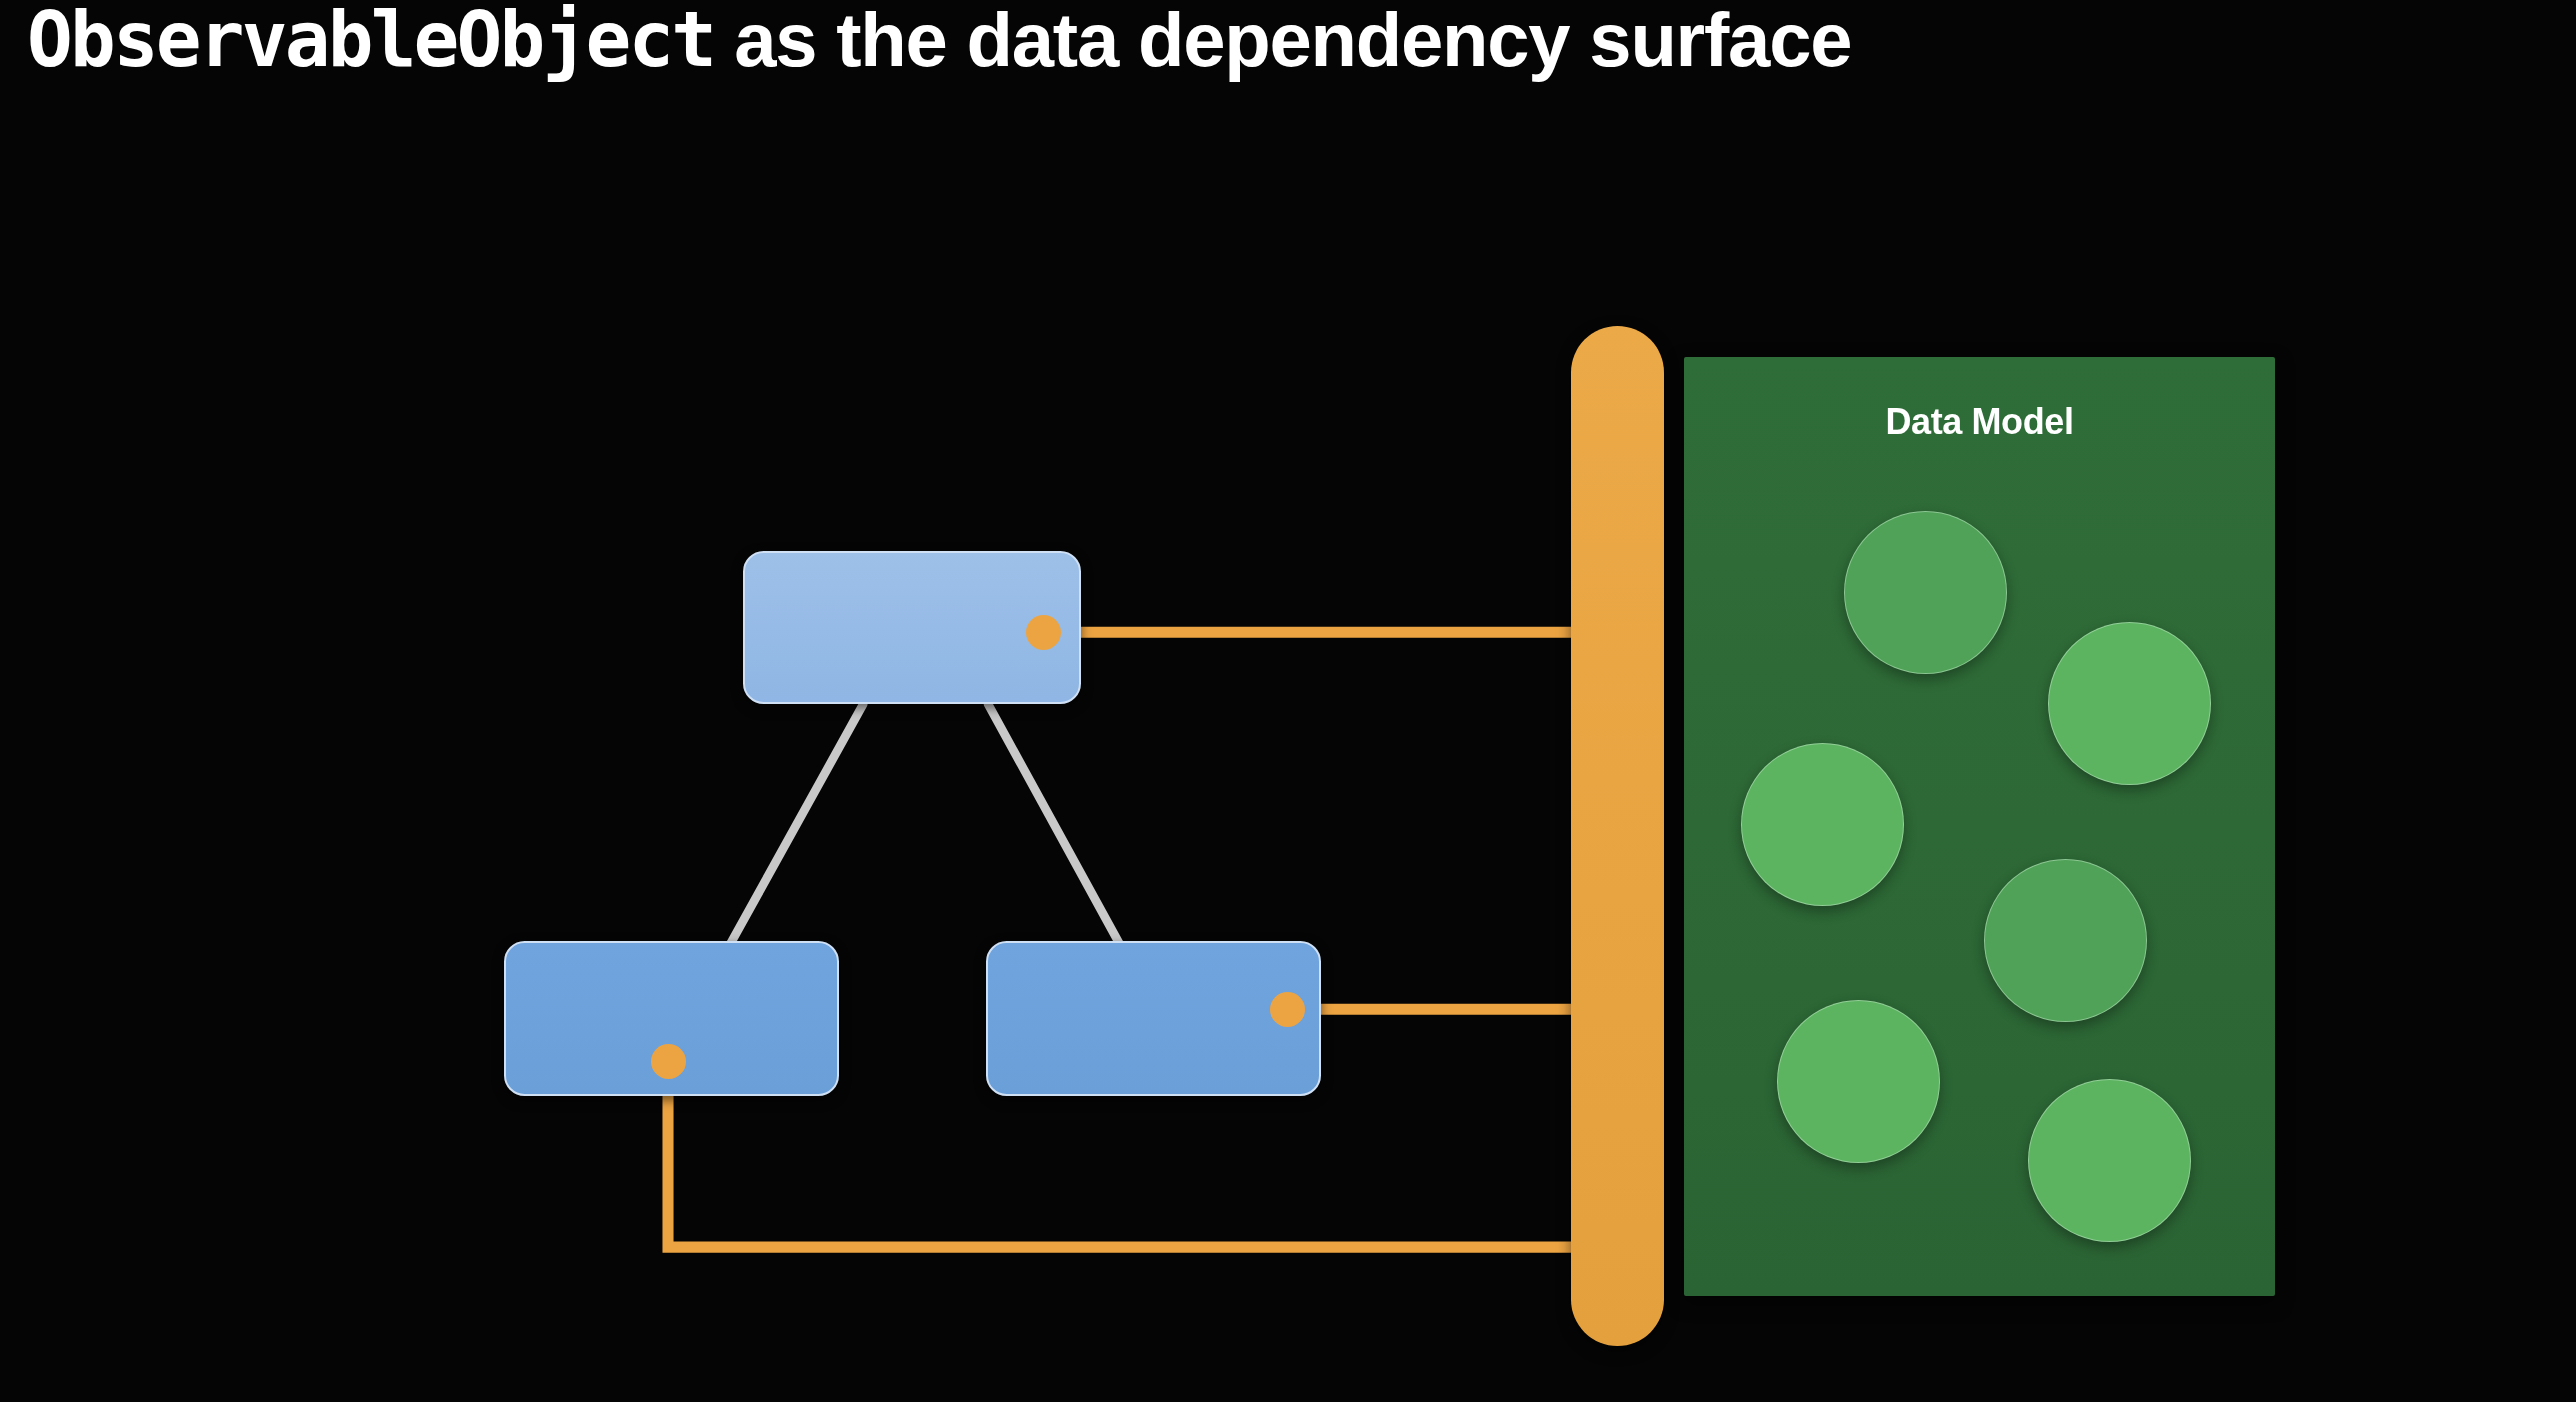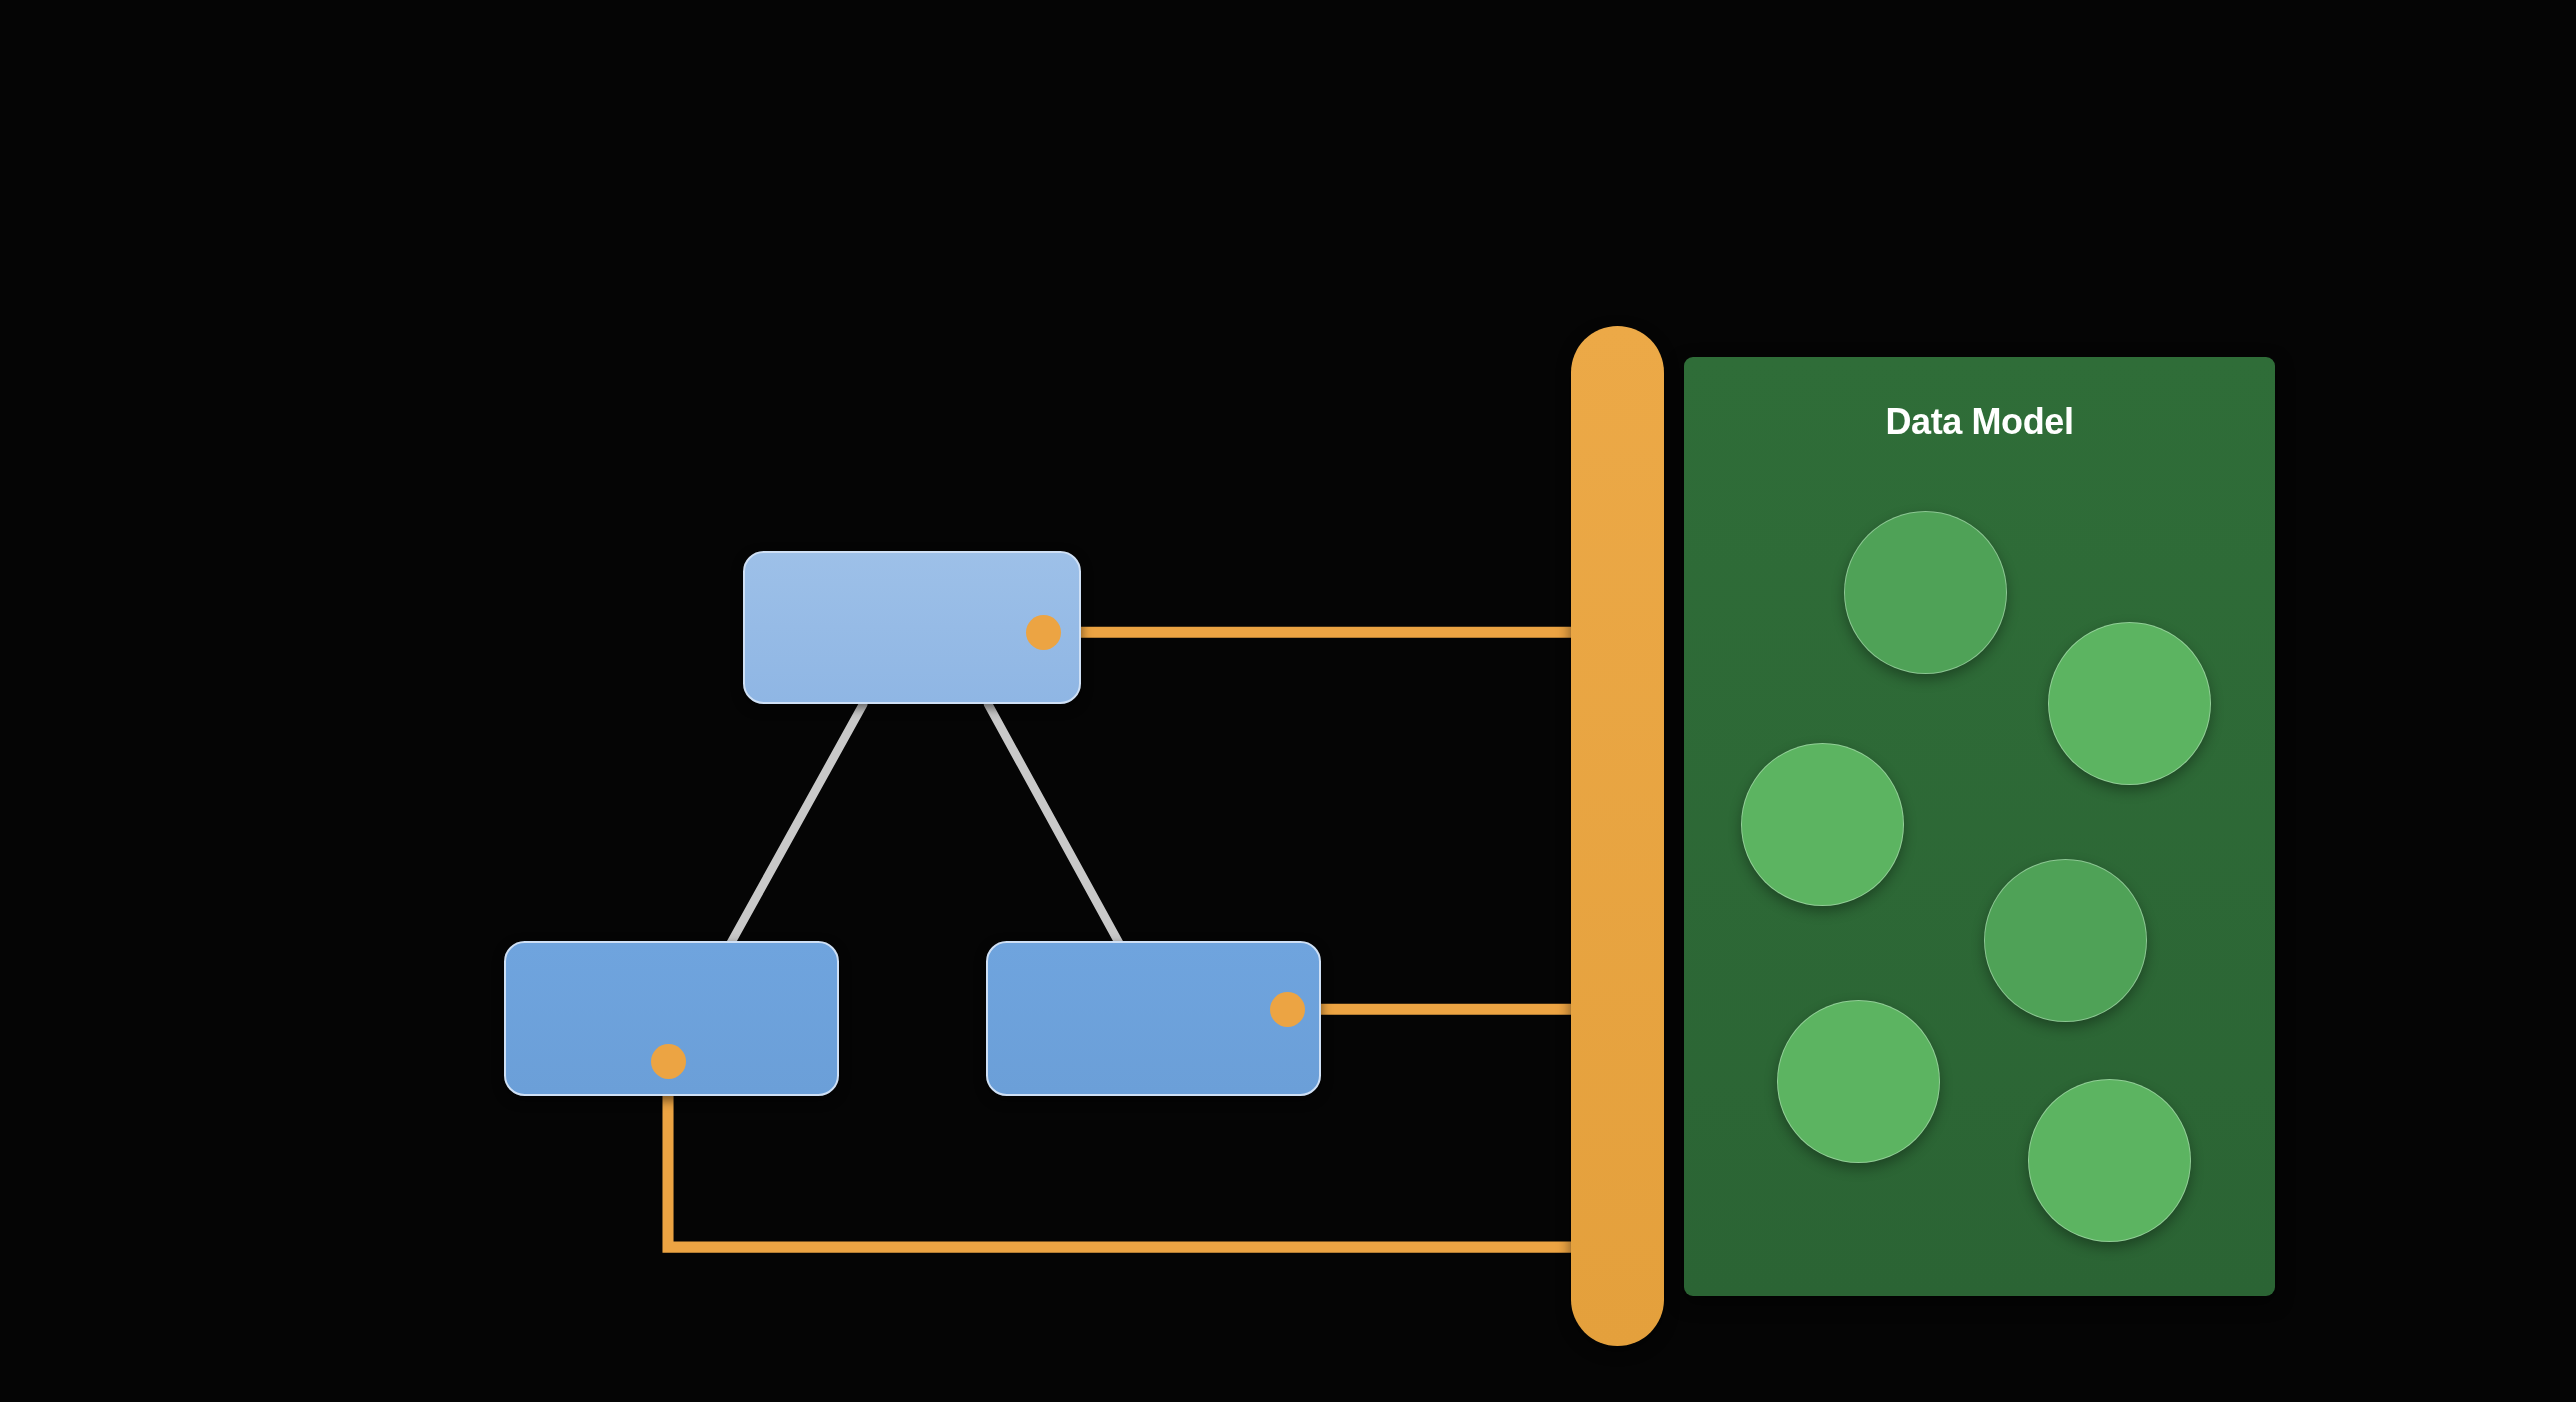--- a/index.html
+++ b/index.html
@@ -91,21 +91,21 @@
     margin-left: -17.4px;
     margin-top: -17.4px;
     border-radius: 50%;
     background: #eca443;
   }
 
   
   .data-panel {
     position: absolute;
     background: linear-gradient(180deg, #2f6d38 0%, #2b6434 100%);
-    border-radius: 9px;
+    border-radius: 2px;
     box-shadow: 0 6.3px 17.4px rgba(0,0,0,0.55);
     overflow: hidden;
   }
   .data-panel-title {
     position: absolute;
     left: 0;
     right: 0;
     top: 44px;
     text-align: center;
     color: #ffffff;
@@ -119,20 +119,23 @@
     border: 1.6px solid rgba(190,230,195,0.55);
     box-shadow: 0 5.5px 12.6px rgba(0,0,0,0.33);
     box-sizing: border-box;
   }
 </style>
 </head>
 <body>
 
 <div class="slide">
 
+  <div class="title">
+    <span class="mono">ObservableObject</span><span class="sans"> as the data dependency surface</span>
+  </div>
 
   <div class="canvas">
 
     <svg class="edges" viewBox="0 0 3259 1774" xmlns="http://www.w3.org/2000/svg">
       <g id="hierarchy-edges">
           <line x1="1092" y1="891" x2="903" y2="1232" stroke="#c9c9c9" stroke-width="11" stroke-linecap="round"></line>
           <line x1="1250" y1="891" x2="1437" y2="1232" stroke="#c9c9c9" stroke-width="11" stroke-linecap="round"></line>
         </g>
       <g id="observation-edges">
           <path d="M 1320 800 H 1995" stroke="#eca443" stroke-width="14" fill="none" stroke-linecap="butt" stroke-linejoin="miter"></path>

